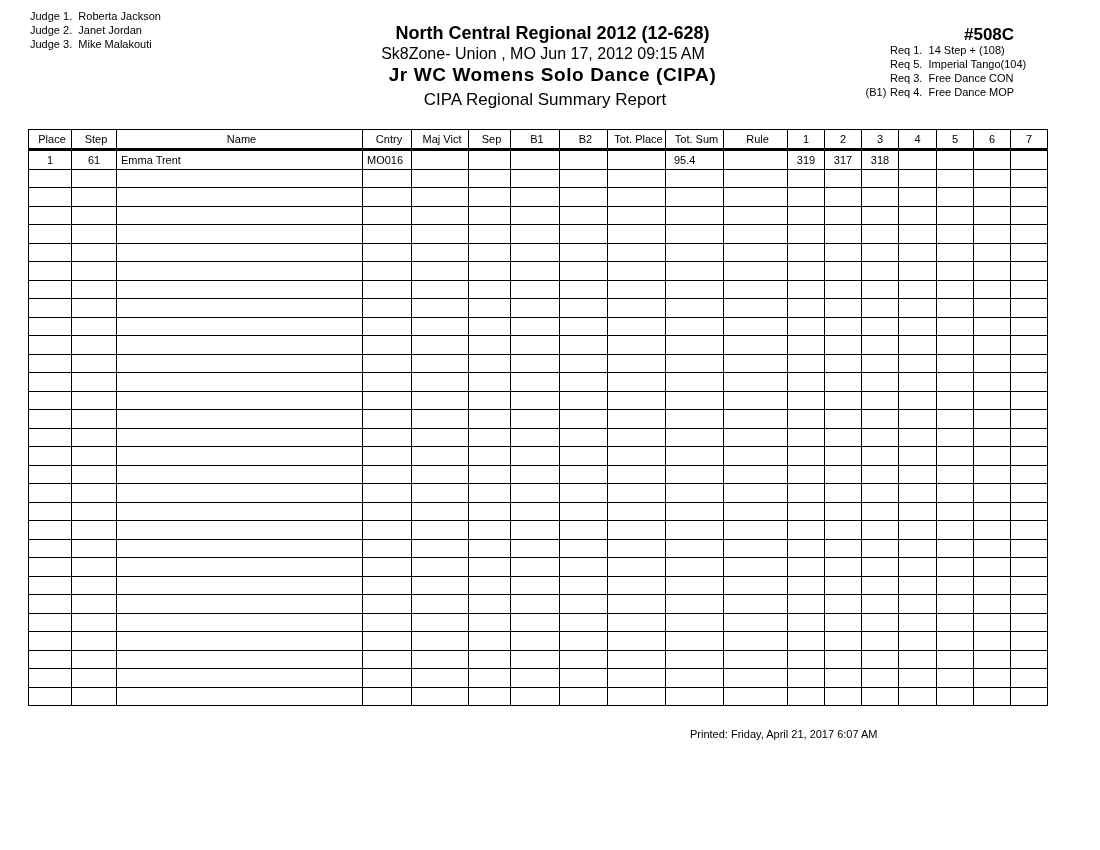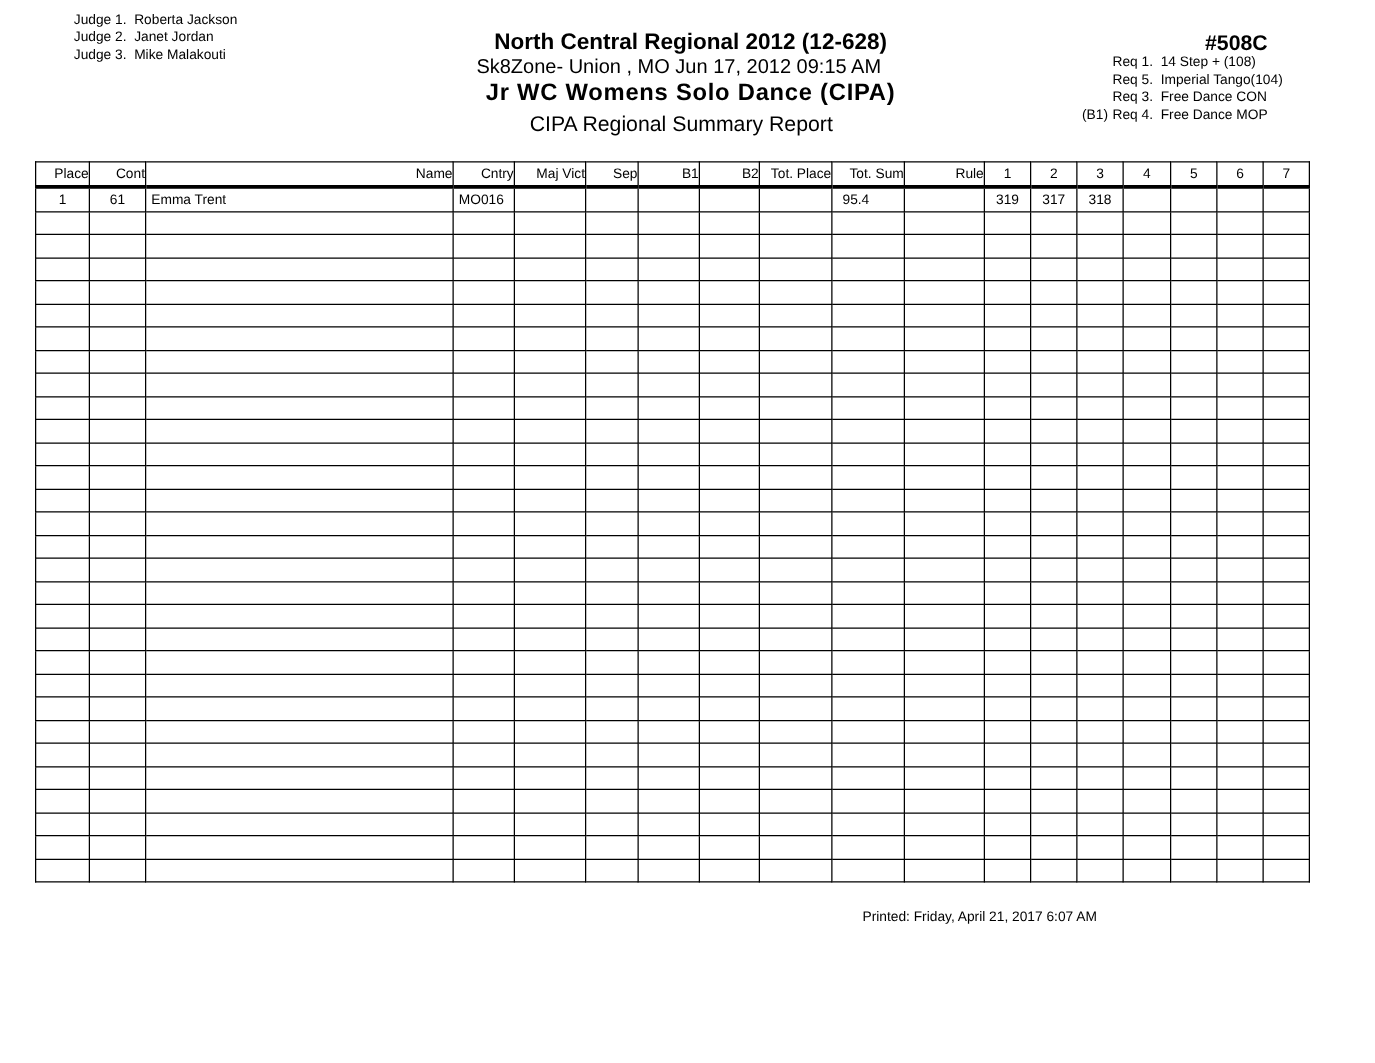--- a/index.html
+++ b/index.html
@@ -1,41 +1,41 @@
 <!DOCTYPE html>
 <html><head>
   <meta charset="utf-8">
   <style>
     html, body { margin: 0; padding: 0; background: #ffffff; }
     body {
       width: 1100px; height: 850px; position: relative; overflow: hidden;
       font-family: "Liberation Sans", sans-serif; color: #000;
     }
     .abs { position: absolute; white-space: nowrap; }
-    .judges { left: 30px; top: 9px; font-size: 11px; line-height: 14px; margin-left: 29px; }
+    .judges { left: 30px; top: 9px; font-size: 11px; line-height: 14px; }
     .judges .jl { display: block; }
     .title1 { left: 0; width: 1105px; text-align: center; top: 23px; font-size: 18px; font-weight: bold; }
     .title2 { left: 0; width: 1086px; text-align: center; top: 45px; font-size: 16px; }
     .title3 { left: 0; width: 1105px; text-align: center; top: 64px; font-size: 19px; font-weight: bold; letter-spacing: 0.6px; }
     .title4 { left: 0; width: 1090px; text-align: center; top: 90px; font-size: 17px; }
     .evno { left: 964px; top: 25px; font-size: 17px; font-weight: bold; }
     .reqs { left: 862px; top: 43px; font-size: 11px; line-height: 14px; }
     .reqs .rl { display: block; }
     .reqs .pre { display: inline-block; width: 28px; text-align: center; }
 
     table.results {
       position: absolute; left: 28px; top: 129px;
       border-collapse: collapse; table-layout: fixed;
       font-size: 11px;
     }
     table.results th, table.results td {
       border: 1.5px solid #000; padding: 0 0 0 4px; height: 17.5px;
       overflow: hidden; white-space: nowrap; font-weight: normal;
     }
-    table.results thead th { height: 18px; text-align: right; border-bottom: 3px solid #000; }
+    table.results thead th { height: 18px; text-align: center; border-bottom: 3px solid #000; }
     table.results thead th.c { text-align: center; padding-left: 0; }
     table.results td.c { text-align: center; padding-left: 0; }
     table.results td.tsum { padding-left: 8px; }
     .printed { left: 690px; top: 728px; font-size: 11px; }
   </style>
 </head>
 <body>
 
 <div class="abs judges">
   <span class="jl"><span>Judge  1.</span>&nbsp; <span>Roberta Jackson</span></span>
@@ -73,21 +73,21 @@
       <col style="width:37px">
       <col style="width:37px">
       <col style="width:38px">
     <col style="width:37px">
       <col style="width:37px">
       <col style="width:37px">
   </colgroup>
   <thead>
     <tr>
       <th>Place</th>
-      <th>Cont</th>
+      <th>Step</th>
       <th>Name</th>
       <th>Cntry</th>
       <th>Maj Vict</th>
       <th>Sep</th>
       <th>B1</th>
       <th>B2</th>
       <th>Tot. Place</th>
       <th>Tot. Sum</th>
       <th>Rule</th>
       <th class="c">1</th>

